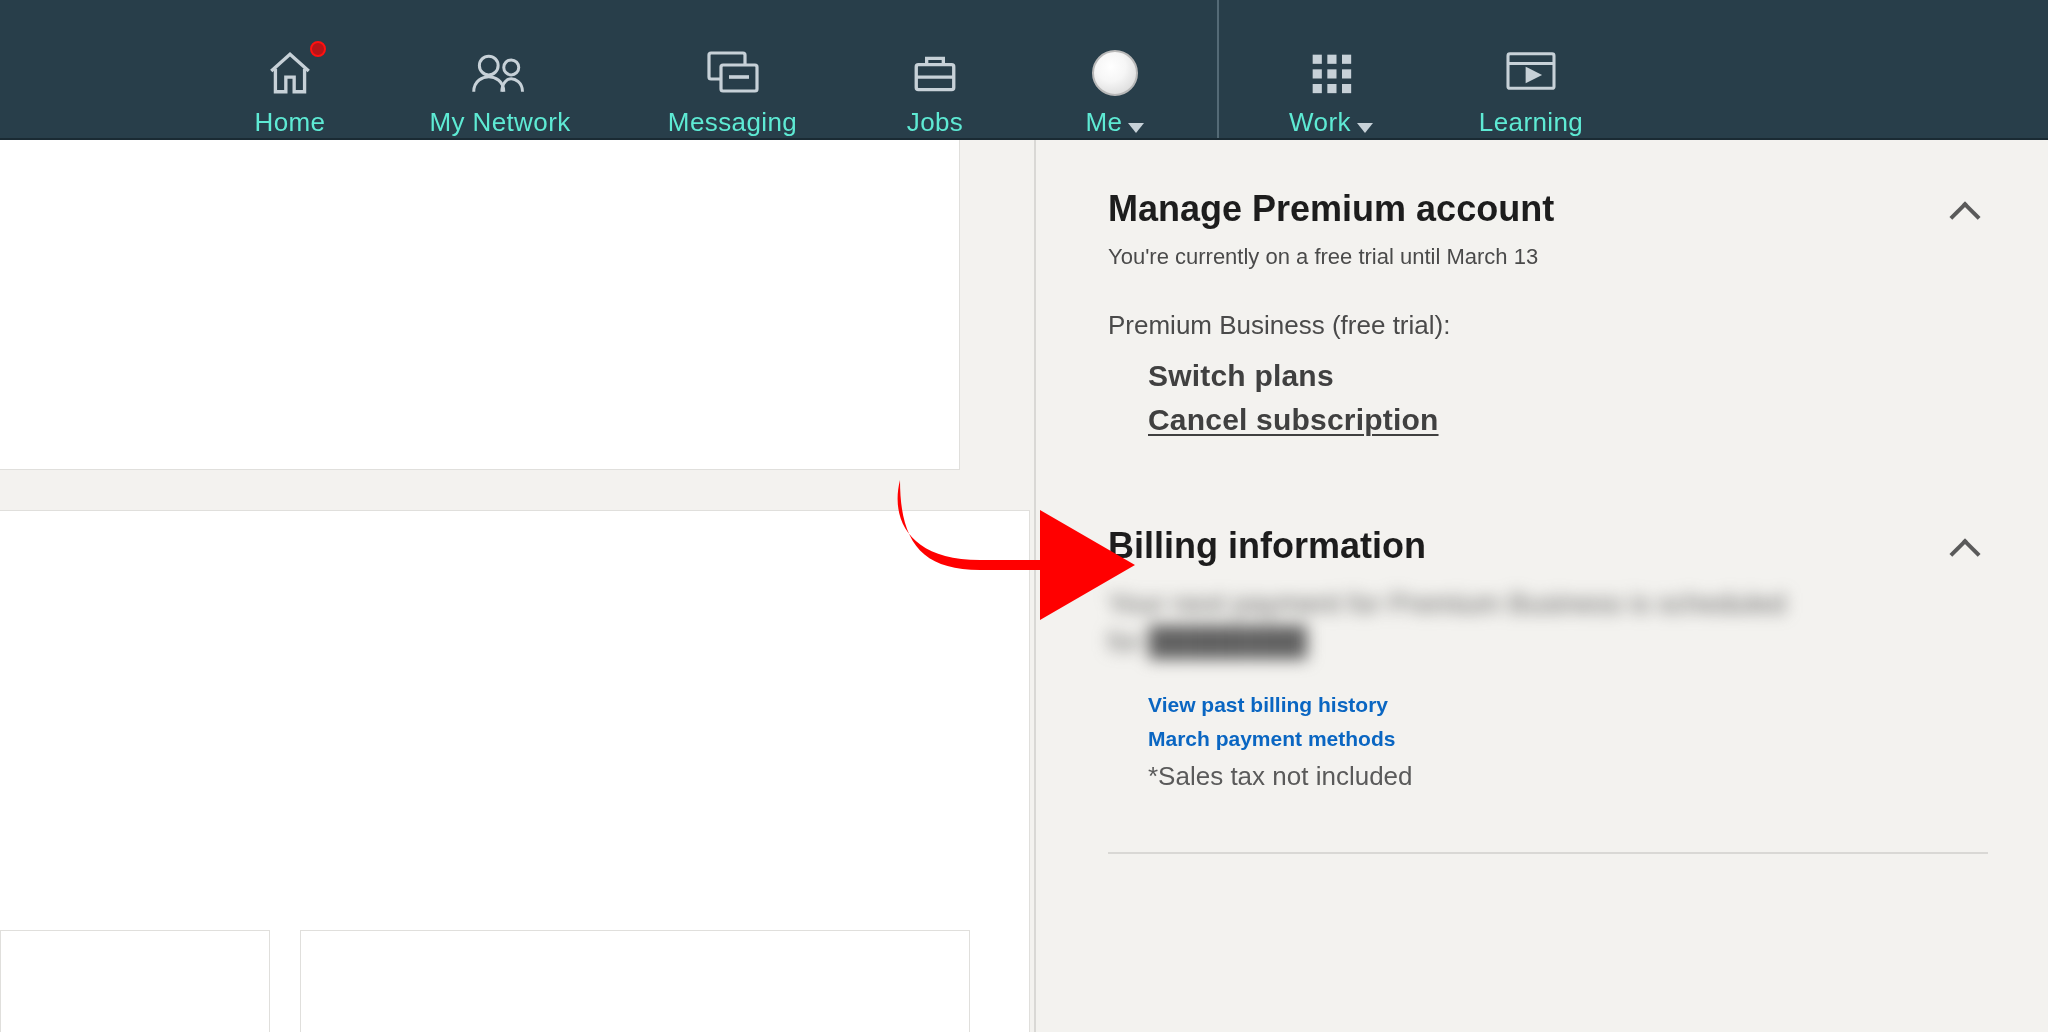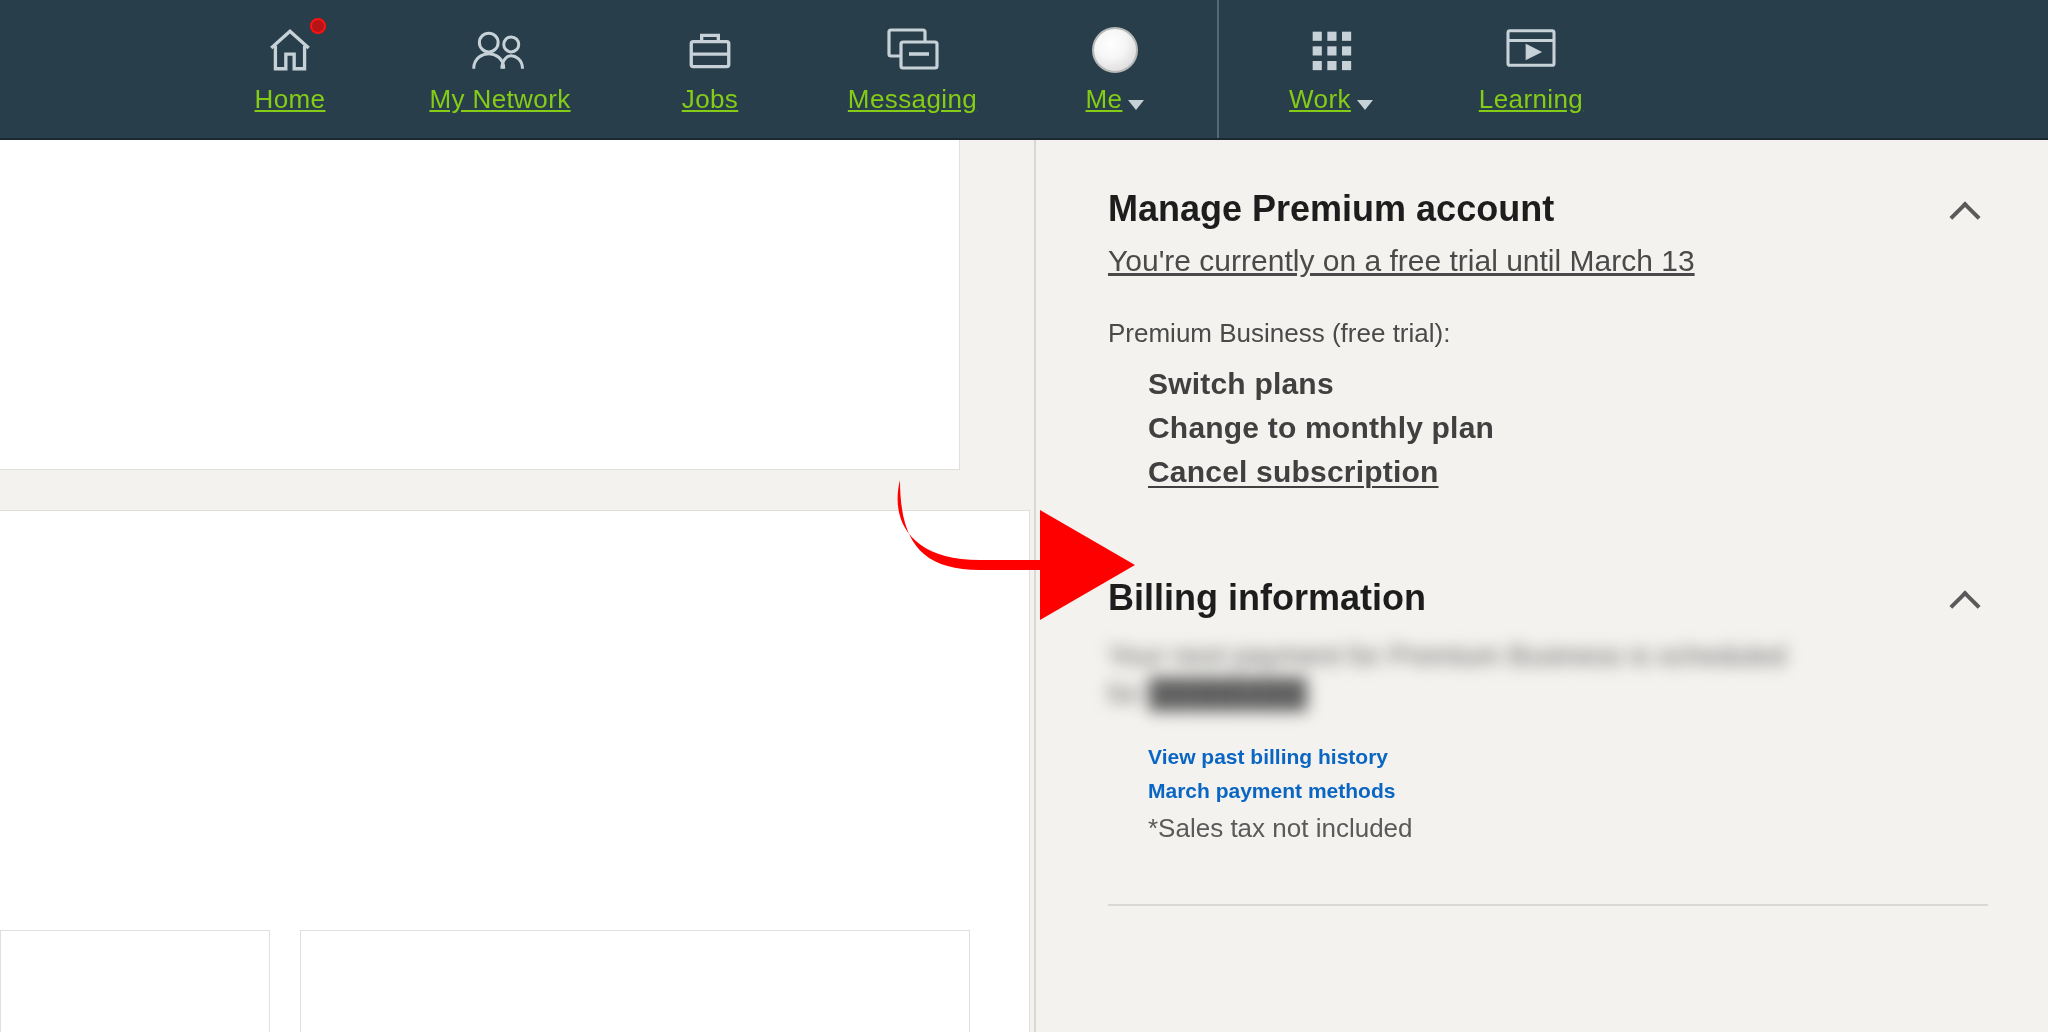--- a/index.html
+++ b/index.html
@@ -14,25 +14,24 @@
     align-items: center;
     border-bottom: 2px solid #1a2a33;
   }
   .nav-group-left { display: flex; height: 100%; margin-left: 200px; }
   .nav-item {
     width: 225px;
     height: 100%;
     display: flex;
     flex-direction: column;
     align-items: center;
-    justify-content: center;
-    color: #84cc16;
+    justify-content: flex-end;
+    color: #5eead4;
     cursor: pointer;
     position: relative;
-    text-decoration: underline;
   }
   .nav-item.narrow { width: 180px; }
   .nav-item.wider { width: 240px; }
   .nav-icon { height: 52px; display:flex; align-items:center; justify-content:center; position:relative;}
   .nav-label { font-size: 26px; margin-top: 8px; letter-spacing: 0.4px;}
   .badge {
     position: absolute;
     top: -6px; right: -10px;
     width: 16px; height: 16px; background: #ff0000aa; border:2px solid #ff1111; border-radius: 50%;
   }
@@ -61,21 +60,21 @@
   }
   
   .right-panel {
     position:absolute; left:1034px; top:0; right:0; bottom:0;
     border-left:2px solid #d9d8d5;
     background:#f3f2ef;
     padding: 48px 60px 0 72px;
   }
   .section { position:relative; }
   .section h2 { font-size:36px; font-weight:700; color:#1d1d1d; margin-bottom:14px;}
-  .section .subtitle { font-size:30px; color:#4a4a4a; margin-bottom:40px;text-decoration:underline;}
+  .section .subtitle { font-size:22px; color:#4a4a4a; margin-bottom:40px;}
   .section .label { font-size:26px; color:#4a4a4a; margin-bottom:18px;}
   .link-list { padding-left:40px; }
   .link-list a { display:block; color:#404040; font-size:30px; font-weight:600; text-decoration:none; margin-bottom:10px; cursor:pointer; letter-spacing:0.2px;}
   .link-list a:last-child { text-decoration: underline; text-underline-offset:4px; text-decoration-thickness:2px;}
   .billing { margin-top: 88px; }
   .billing h2 { margin-bottom:18px; }
   .blurred-area {
     width: 680px; height: 72px;
     filter: blur(8px);
     color:#606060; font-size:28px; line-height:38px;
@@ -124,39 +123,39 @@
       <div class="nav-icon">
         <svg width="60" height="50" viewBox="0 0 32 24" fill="none" stroke="#c7d1d8" stroke-width="1.6">
             <circle cx="10" cy="8" r="5"></circle>
             <circle cx="22" cy="9" r="4"></circle>
             <path d="M2 22 C2 16 7 14 10 14 C13 14 18 16 18 22"></path>
             <path d="M17 22 C17 17 20 15 22 15 C24 15 28 17 28 22"></path>
           </svg>
       </div>
       <div class="nav-label">My Network</div>
     </div>
+    <div class="nav-item">
+      <div class="nav-icon">
+        <svg width="56" height="50" viewBox="0 0 28 24" fill="none" stroke="#c7d1d8" stroke-width="1.6">
+            <rect x="2" y="2" width="18" height="13" rx="1"></rect>
+            <rect x="8" y="8" width="18" height="13" rx="1" fill="#283e4a"></rect>
+            <path d="M12 14 H22" stroke-width="1.8"></path>
+          </svg>
+      </div>
+      <div class="nav-label">Messaging</div>
+    </div>
     <div class="nav-item narrow">
       <div class="nav-icon">
         <svg width="54" height="50" viewBox="0 0 24 24" fill="none" stroke="#c7d1d8" stroke-width="1.6">
             <rect x="3" y="8" width="18" height="12" rx="1"></rect>
             <path d="M8 8 V5 H16 V8"></path>
             <path d="M3 14 H21"></path>
           </svg>
       </div>
       <div class="nav-label">Jobs</div>
-    </div>
-    <div class="nav-item">
-      <div class="nav-icon">
-        <svg width="56" height="50" viewBox="0 0 28 24" fill="none" stroke="#c7d1d8" stroke-width="1.6">
-            <rect x="2" y="2" width="18" height="13" rx="1"></rect>
-            <rect x="8" y="8" width="18" height="13" rx="1" fill="#283e4a"></rect>
-            <path d="M12 14 H22" stroke-width="1.8"></path>
-          </svg>
-      </div>
-      <div class="nav-label">Messaging</div>
     </div>
     <div class="nav-item narrow">
       <div class="nav-icon">
           <div class="avatar-circle"></div>
         </div>
       <div class="nav-label"><span>Me</span><span class="dropdown-caret"></span></div>
     </div>
   </div>
   <div class="nav-divider"></div>
   <div class="nav-item" style="width:200px">
@@ -196,21 +195,20 @@
   </div>
 
   <div class="right-panel">
     <div class="section">
       <div class="chevron-toggle"></div>
       <h2>Manage Premium account</h2>
       <div class="subtitle">You're currently on a free trial until March 13</div>
       <div class="label">Premium Business (free trial):</div>
       <div class="link-list">
         <a>Switch plans</a>
-        <a>Change to monthly plan</a>
         <a>Cancel subscription</a>
       </div>
     </div>
 
     <div class="section billing">
       <div class="chevron-toggle"></div>
       <h2>Billing information</h2>
       <div class="blurred-area">Your next payment for Premium Business is scheduled for ████████</div>
       <div class="billing-links">
         <a>View past billing history</a>

